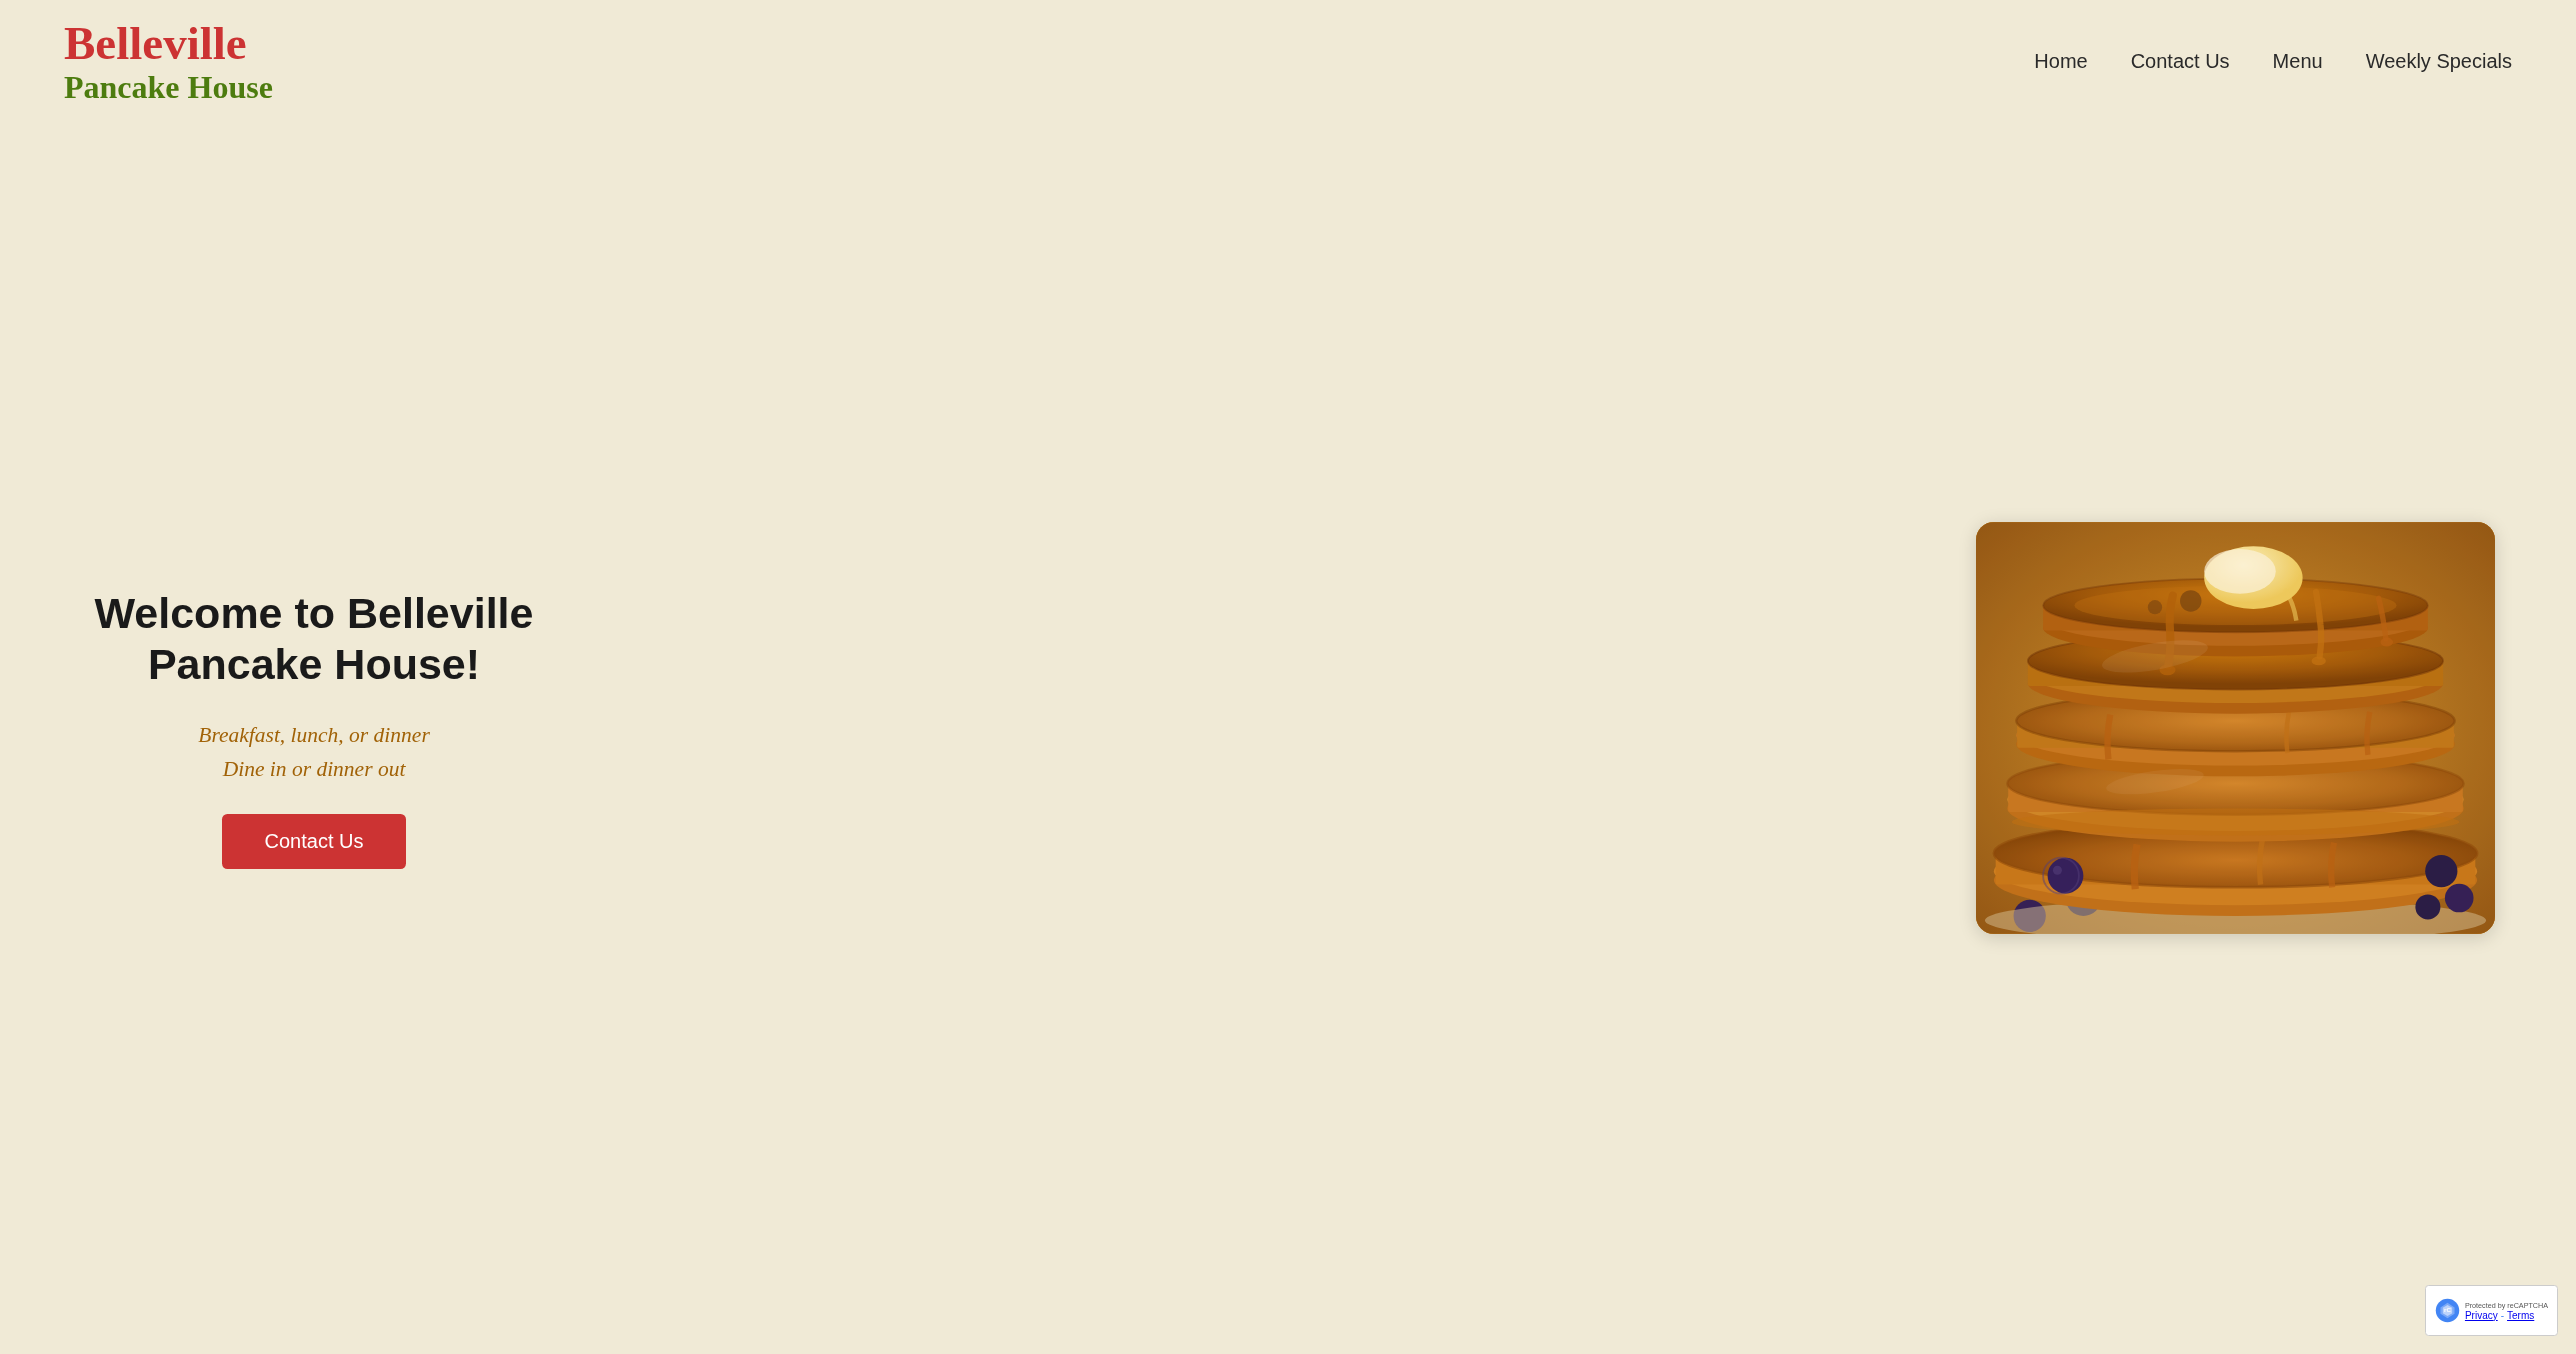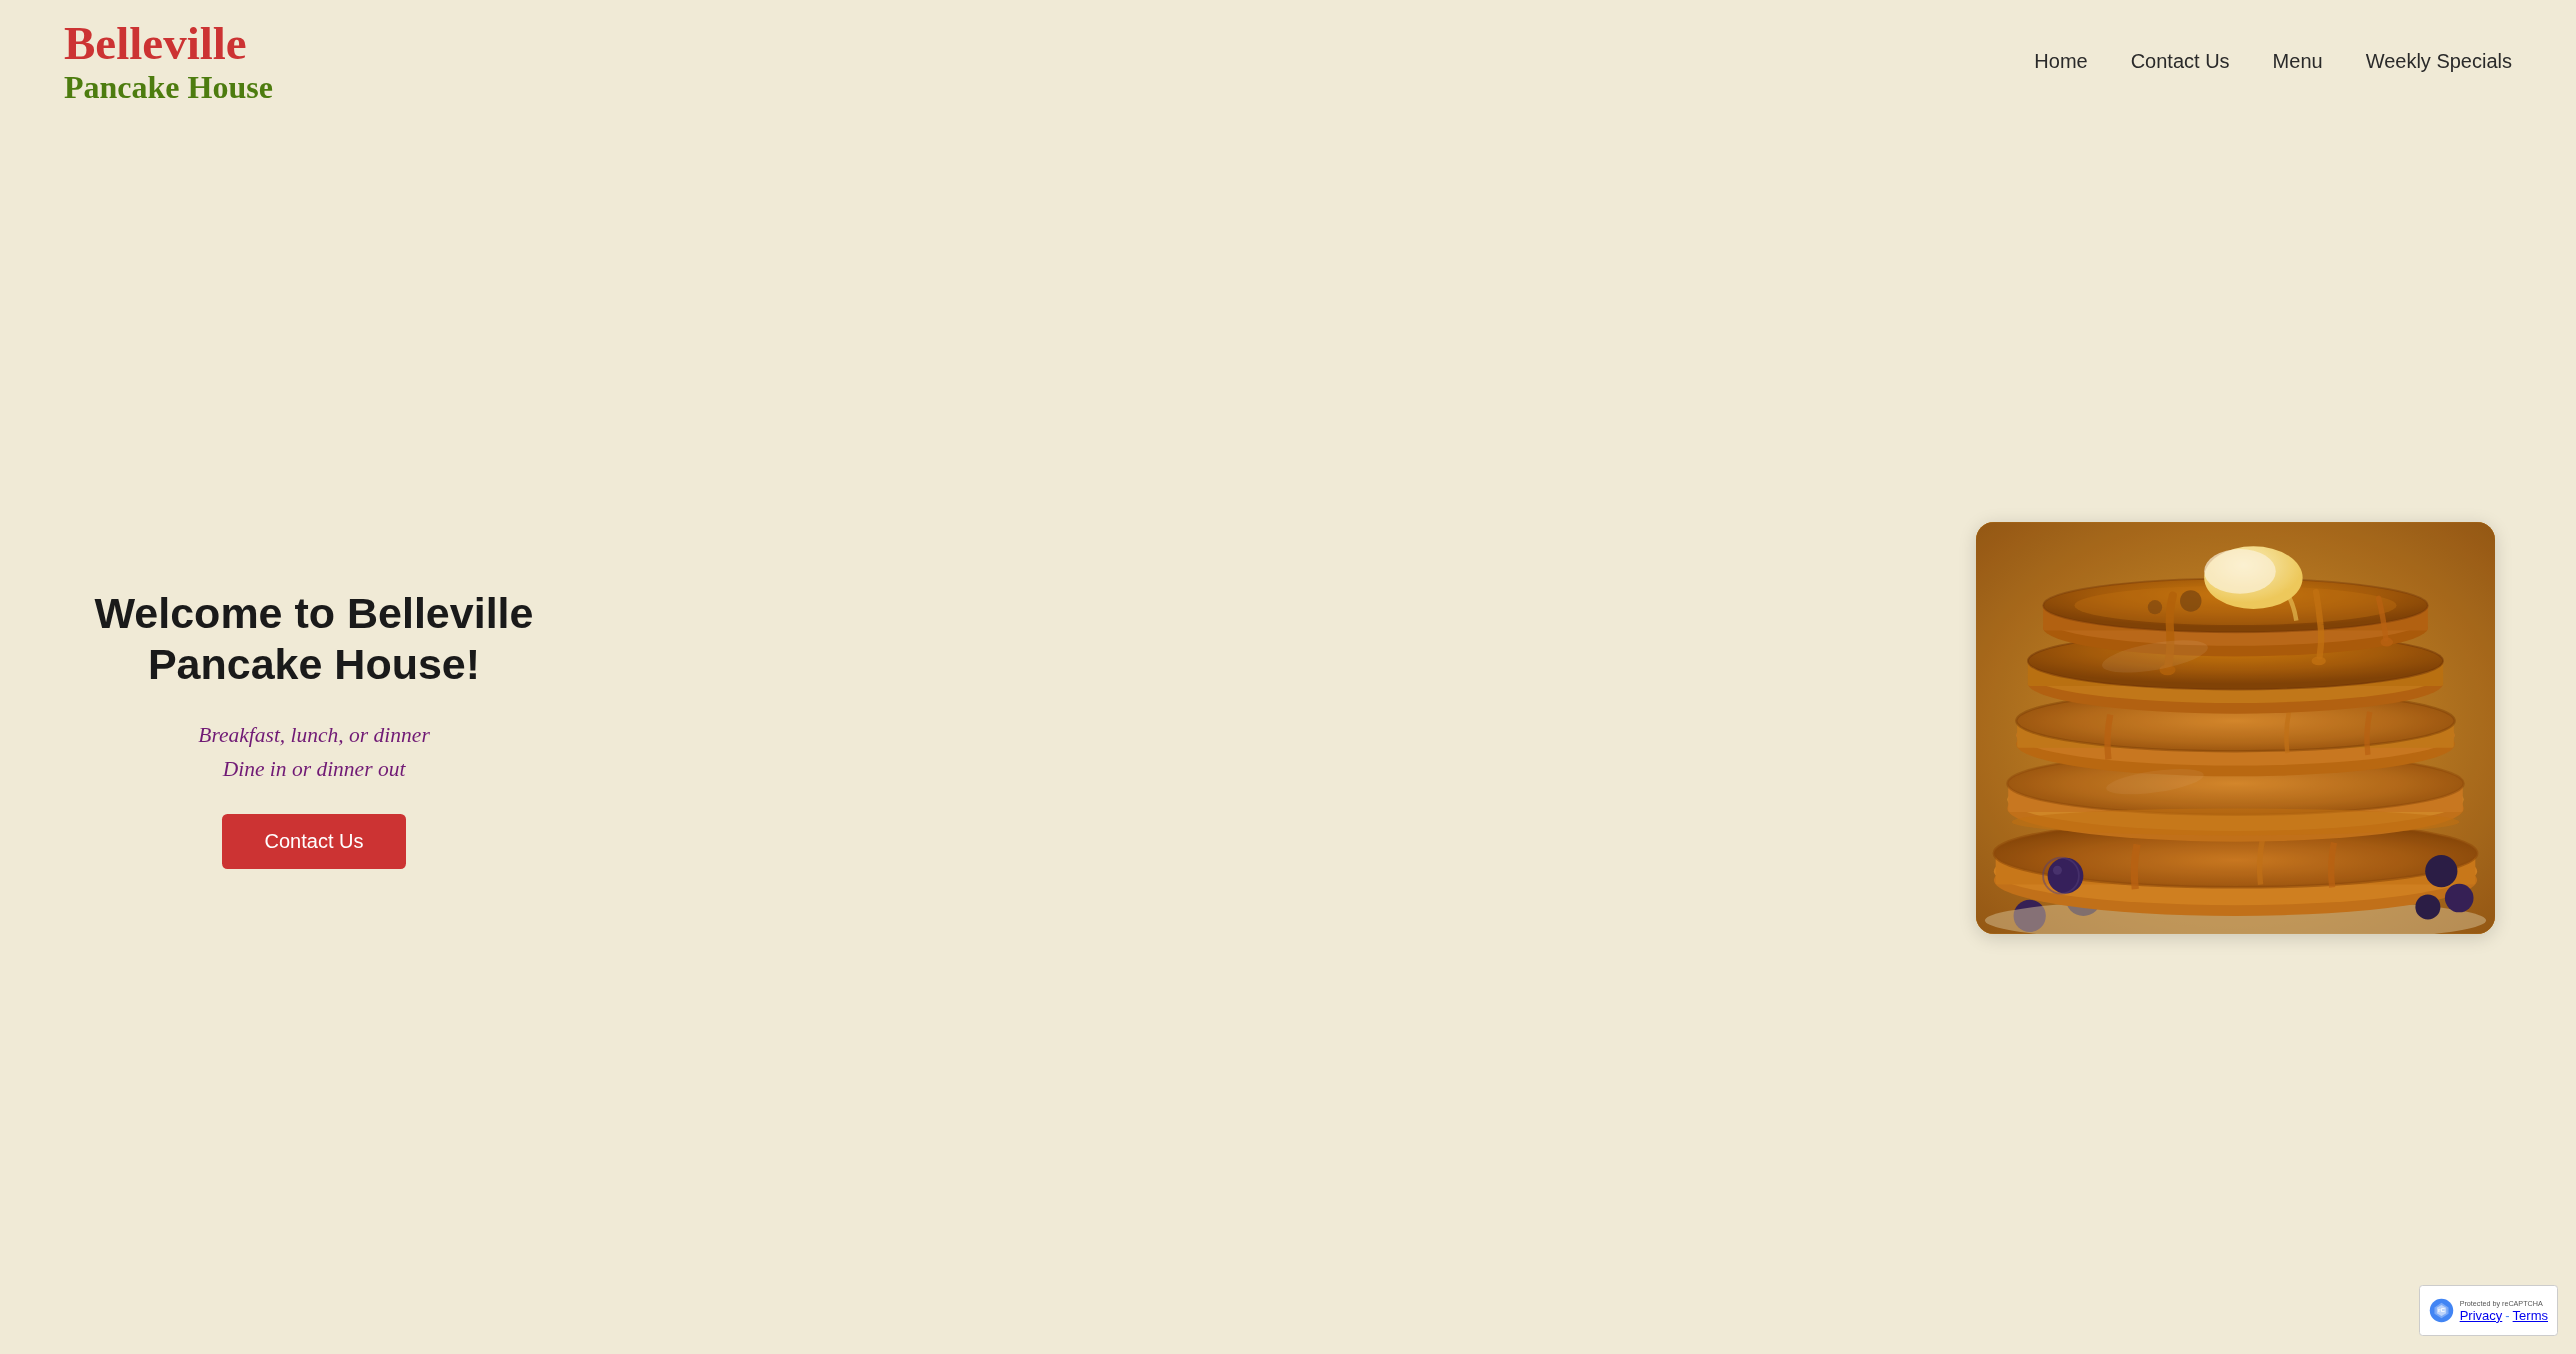--- a/index.html
+++ b/index.html
@@ -77,21 +77,21 @@
     .hero-title {
       font-size: 43px;
       font-weight: 900;
       color: #1a1a1a;
       font-family: Arial, sans-serif;
       line-height: 1.2;
     }
 
     .hero-subtitle {
       font-size: 21.5px;
-      color: #701a75;
+      color: #a16207;
       font-style: italic;
       font-family: Georgia, serif;
       line-height: 1.6;
     }
 
     .contact-btn {
       background-color: #cc3333;
       color: #ffffff;
       border: none;
       border-radius: 5.4px;
@@ -163,21 +163,21 @@
 
     .recaptcha-text {
       display: flex;
       flex-direction: column;
       font-size: 7.2px;
     }
 
     .recaptcha-links {
       display: flex;
       gap: 3px;
-      font-size: 13px;
+      font-size: 10px;
       color: #4285f4;
     }
   </style>
 </head>
 <body>
 
 <header>
   <div class="logo">
     <span class="logo-belleville">Belleville</span>
     <span class="logo-pancake">Pancake House</span>

